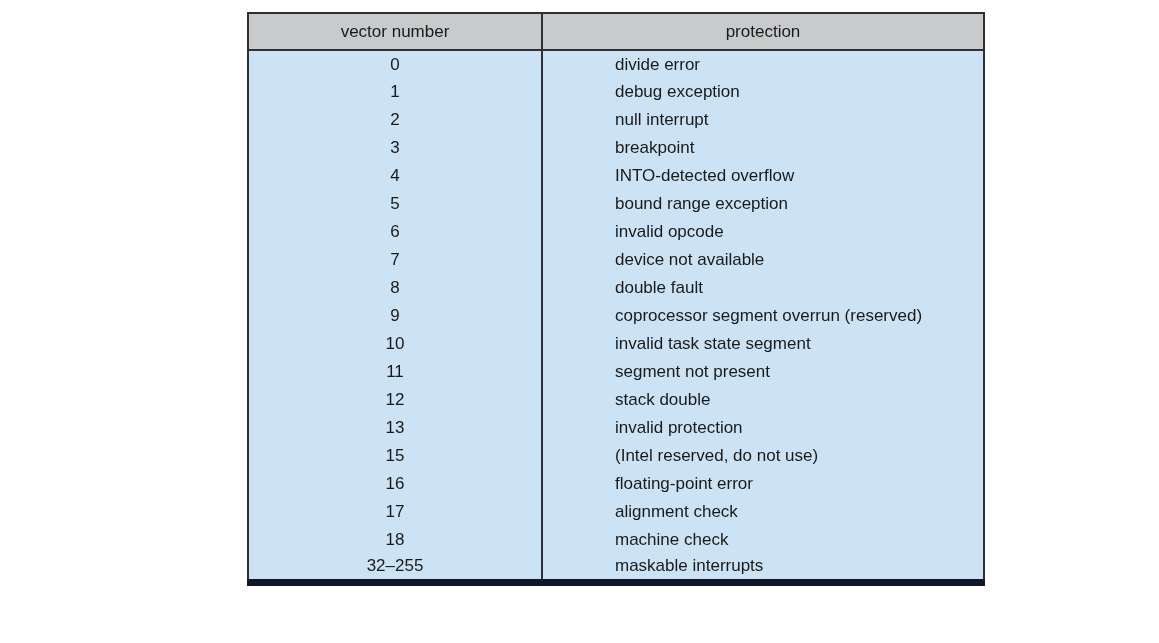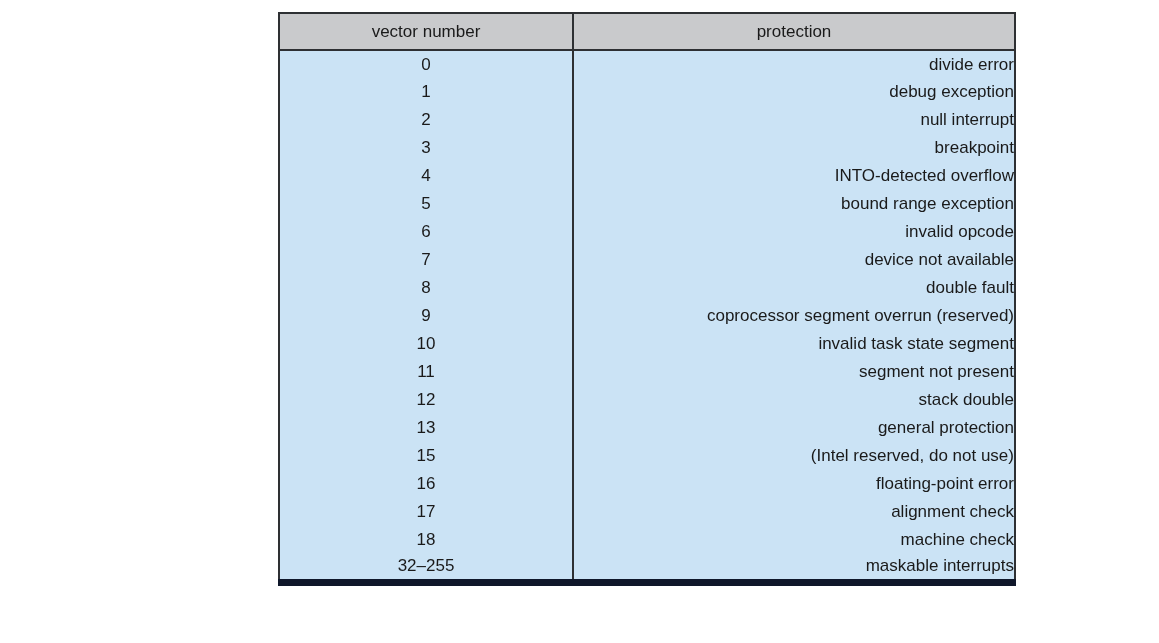--- a/index.html
+++ b/index.html
@@ -9,21 +9,21 @@
     font-family: "Liberation Sans", sans-serif;
     overflow: hidden;
   }
   .figure-canvas {
     position: relative;
     width: 1159px; height: 643px;
     background: #ffffff;
   }
   table.vector-table {
     position: absolute;
-    left: 278px; top: 12px;
+    left: 247px; top: 12px;
     width: 736px;
     border-collapse: collapse;
     table-layout: fixed;
     font-size: 17px;
     color: #1a1a1a;
   }
   table.vector-table th,
   table.vector-table td {
     border: 2px solid #2e3033;
     font-weight: normal;
@@ -41,21 +41,21 @@
     vertical-align: middle;
     border-top: none;
     border-bottom: none;
   }
   table.vector-table tbody tr:last-child td {
     border-bottom: 7px solid #0f172a;
   }
   col.col-vector { width: 294px; }
   col.col-desc   { width: 442px; }
   td.vec  { text-align: center; }
-  td.desc { text-align: right; padding-left: 47px; }
+  td.desc { text-align: left; padding-left: 72px; }
 </style>
 </head>
 <body>
 
 <div class="figure-canvas">
   <table class="vector-table">
     <colgroup>
       <col class="col-vector">
       <col class="col-desc">
     </colgroup>
@@ -113,21 +113,21 @@
         <tr>
           <td class="vec">11</td>
           <td class="desc">segment not present</td>
         </tr>
         <tr>
           <td class="vec">12</td>
           <td class="desc">stack double</td>
         </tr>
         <tr>
           <td class="vec">13</td>
-          <td class="desc">general protection</td>
+          <td class="desc">invalid protection</td>
         </tr>
         <tr>
           <td class="vec">15</td>
           <td class="desc">(Intel reserved, do not use)</td>
         </tr>
         <tr>
           <td class="vec">16</td>
           <td class="desc">floating-point error</td>
         </tr>
         <tr>

